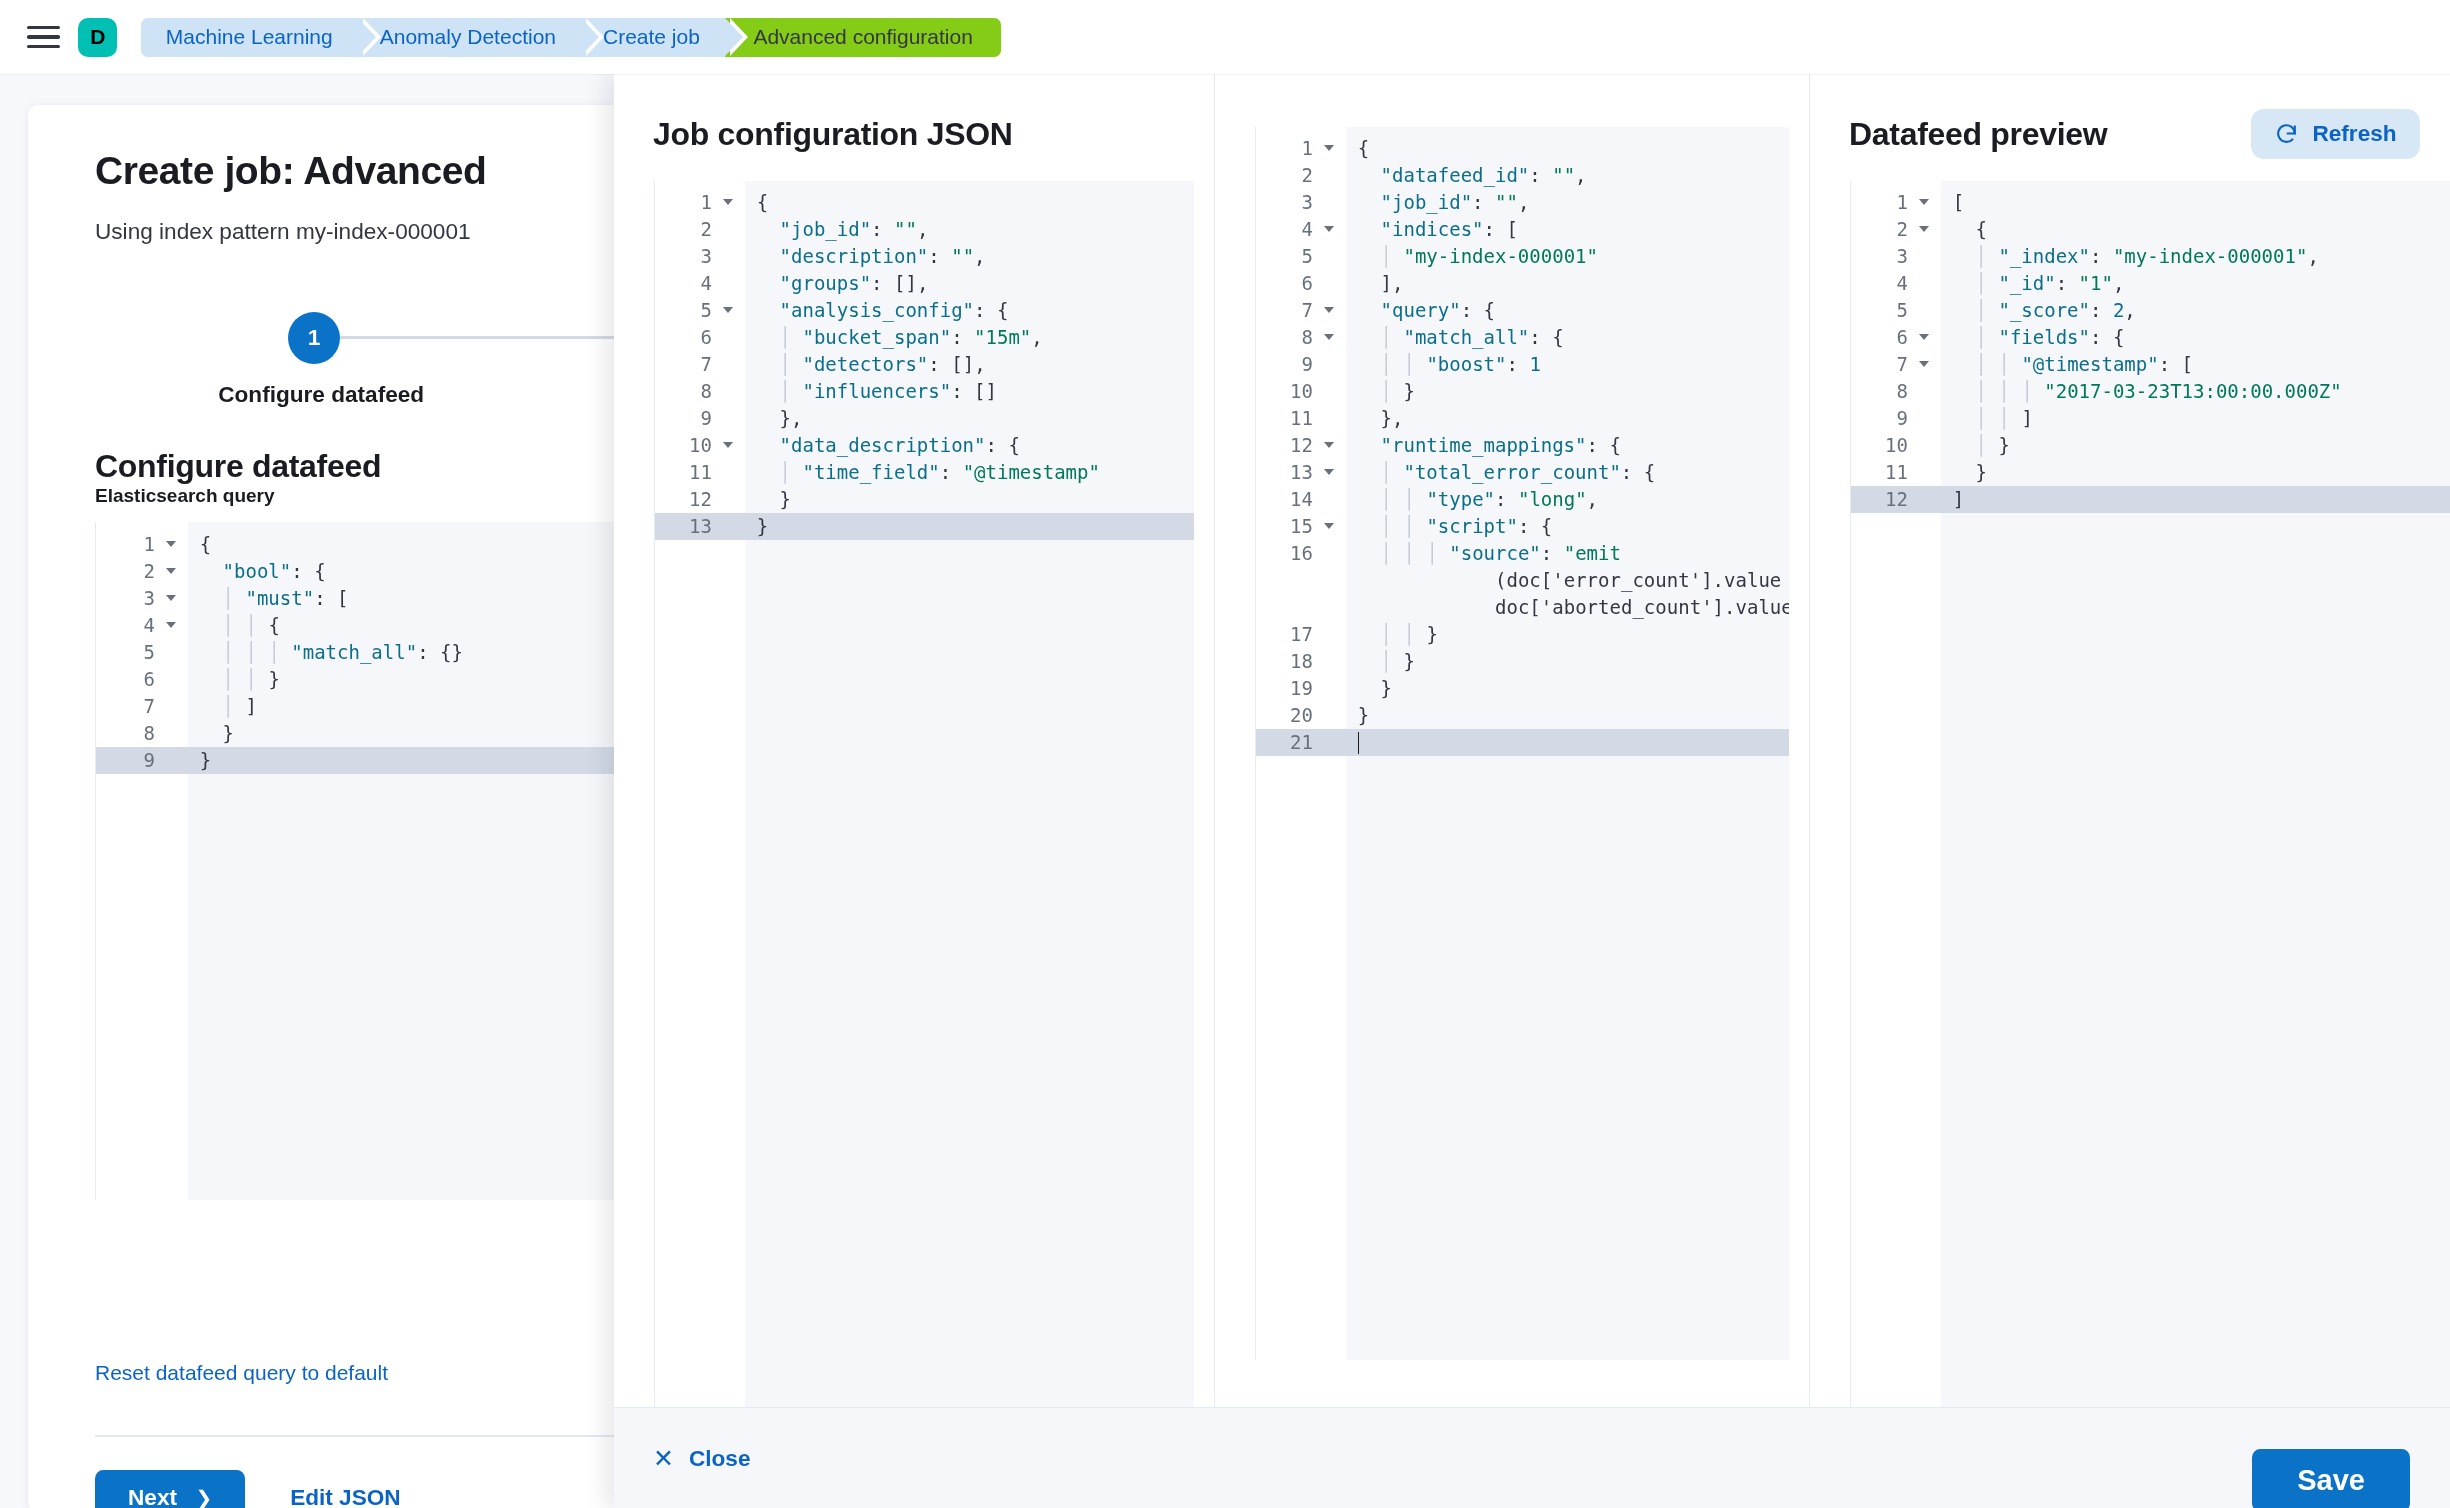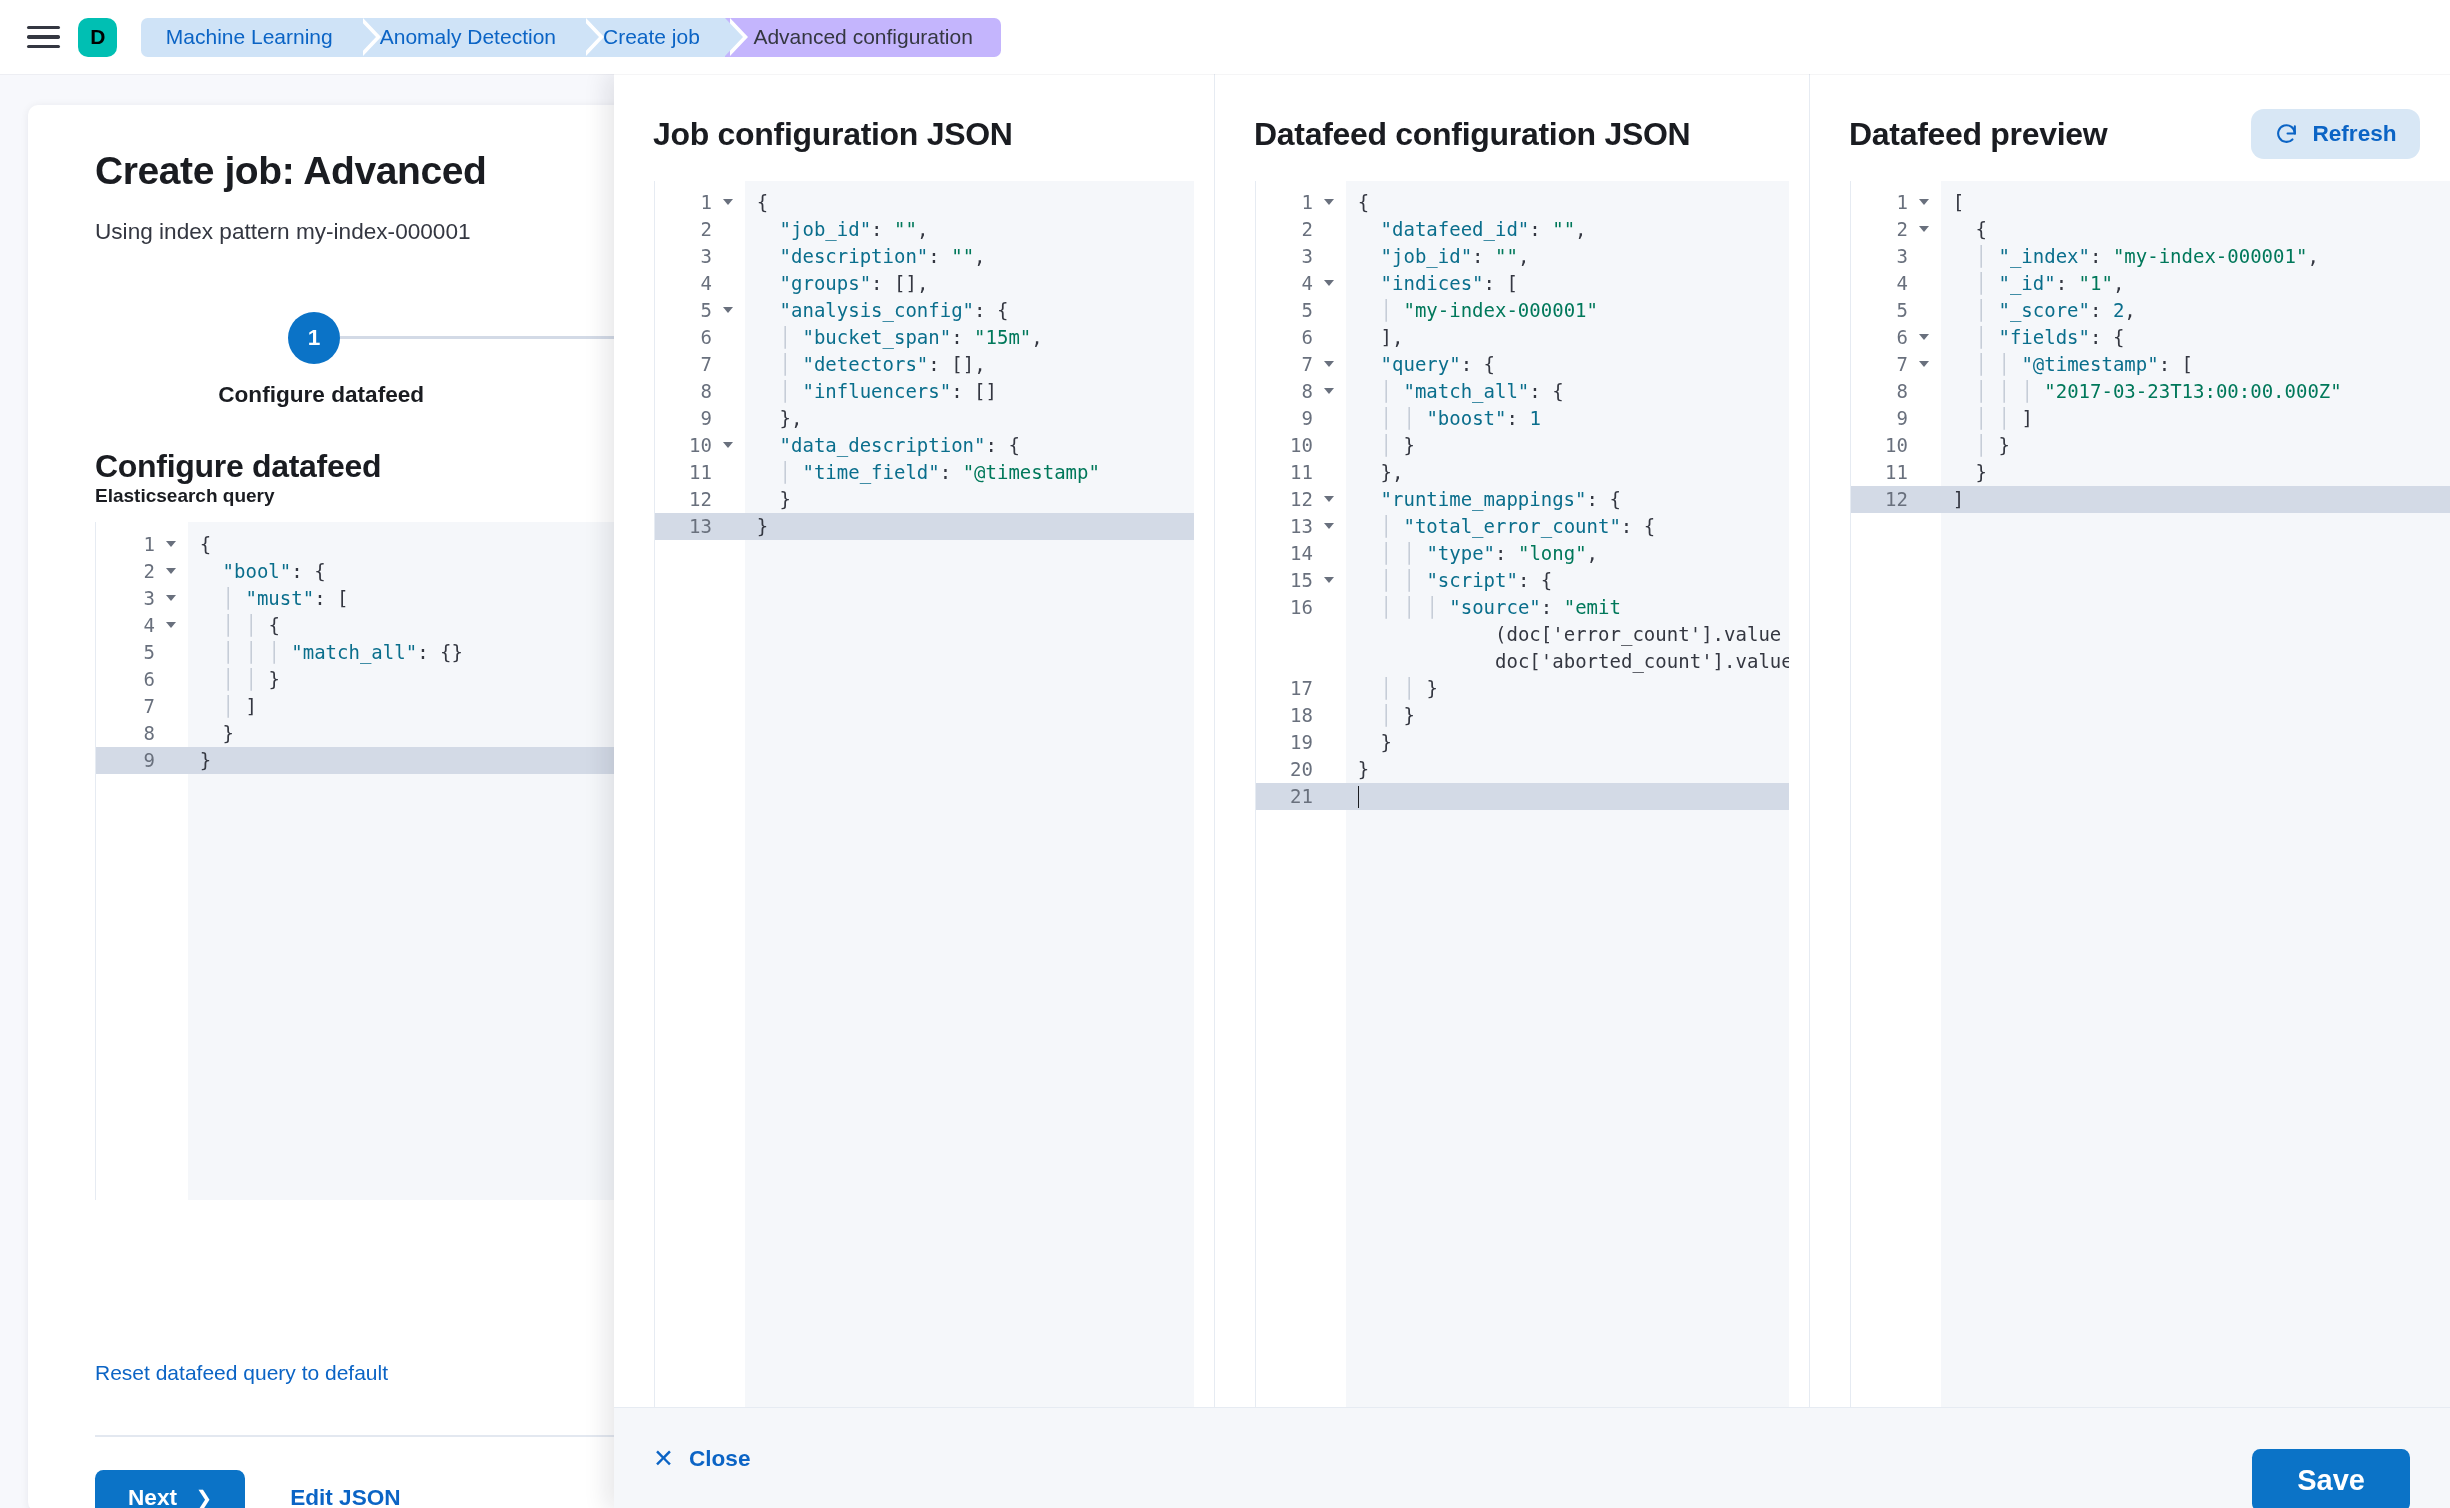--- a/index.html
+++ b/index.html
@@ -44,21 +44,21 @@
     border-top: 19px solid transparent; border-bottom: 19px solid transparent;
     border-left: 18.4px solid #cfe3f7;
   }
   .crumb::before {
     content: ""; position: absolute; right: -23.4px; top: 0;
     width: 0; height: 0; z-index: 1;
     border-top: 19px solid transparent; border-bottom: 19px solid transparent;
     border-left: 18.4px solid #ffffff;
   }
   .crumb.last {
-    background: #c4b5fd; color: #343741; cursor: default;
+    background: #84cc16; color: #343741; cursor: default;
     border-top-right-radius: 6.7px; border-bottom-right-radius: 6.7px;
     padding-left: 28.5px; padding-right: 28.5px;
   }
   .crumb.last::after, .crumb.last::before { display: none; }
 
   
   .page-bg { position: absolute; left: 0; top: 74px; width: 2450px; height: 1435px; background: #f7f8fc; }
   .job-card {
     position: absolute; left: 28px; top: 105px; width: 938px; height: 1407px;
     background: #ffffff; border-radius: 10px;
@@ -296,23 +296,20 @@
               <div class="ln">  <span class="tok-pun">}</span><span class="tok-pun">,</span></div>
               <div class="ln">  <span class="tok-key">"data_description"</span><span class="tok-pun">:</span><span class="tok-pun"> </span><span class="tok-pun">{</span></div>
               <div class="ln">  <span class="guide">│</span> <span class="tok-key">"time_field"</span><span class="tok-pun">:</span><span class="tok-pun"> </span><span class="tok-str">"@timestamp"</span></div>
               <div class="ln">  <span class="tok-pun">}</span></div>
               <div class="ln hl"><span class="tok-pun">}</span></div>
             </div>
         </div>
       </div>
 
       <div class="fcol col-feed">
-        <div class="col-head">
-          <div class="col-title">Datafeed configuration JSON</div>
-        </div>
         <div class="editor col-editor" style="width:534px">
           <div class="gutter" id="dc-gutter">
               <div class="gln">1<span class="fold"></span></div>
               <div class="gln">2</div>
               <div class="gln">3</div>
               <div class="gln">4<span class="fold"></span></div>
               <div class="gln">5</div>
               <div class="gln">6</div>
               <div class="gln">7<span class="fold"></span></div>
               <div class="gln">8<span class="fold"></span></div>

